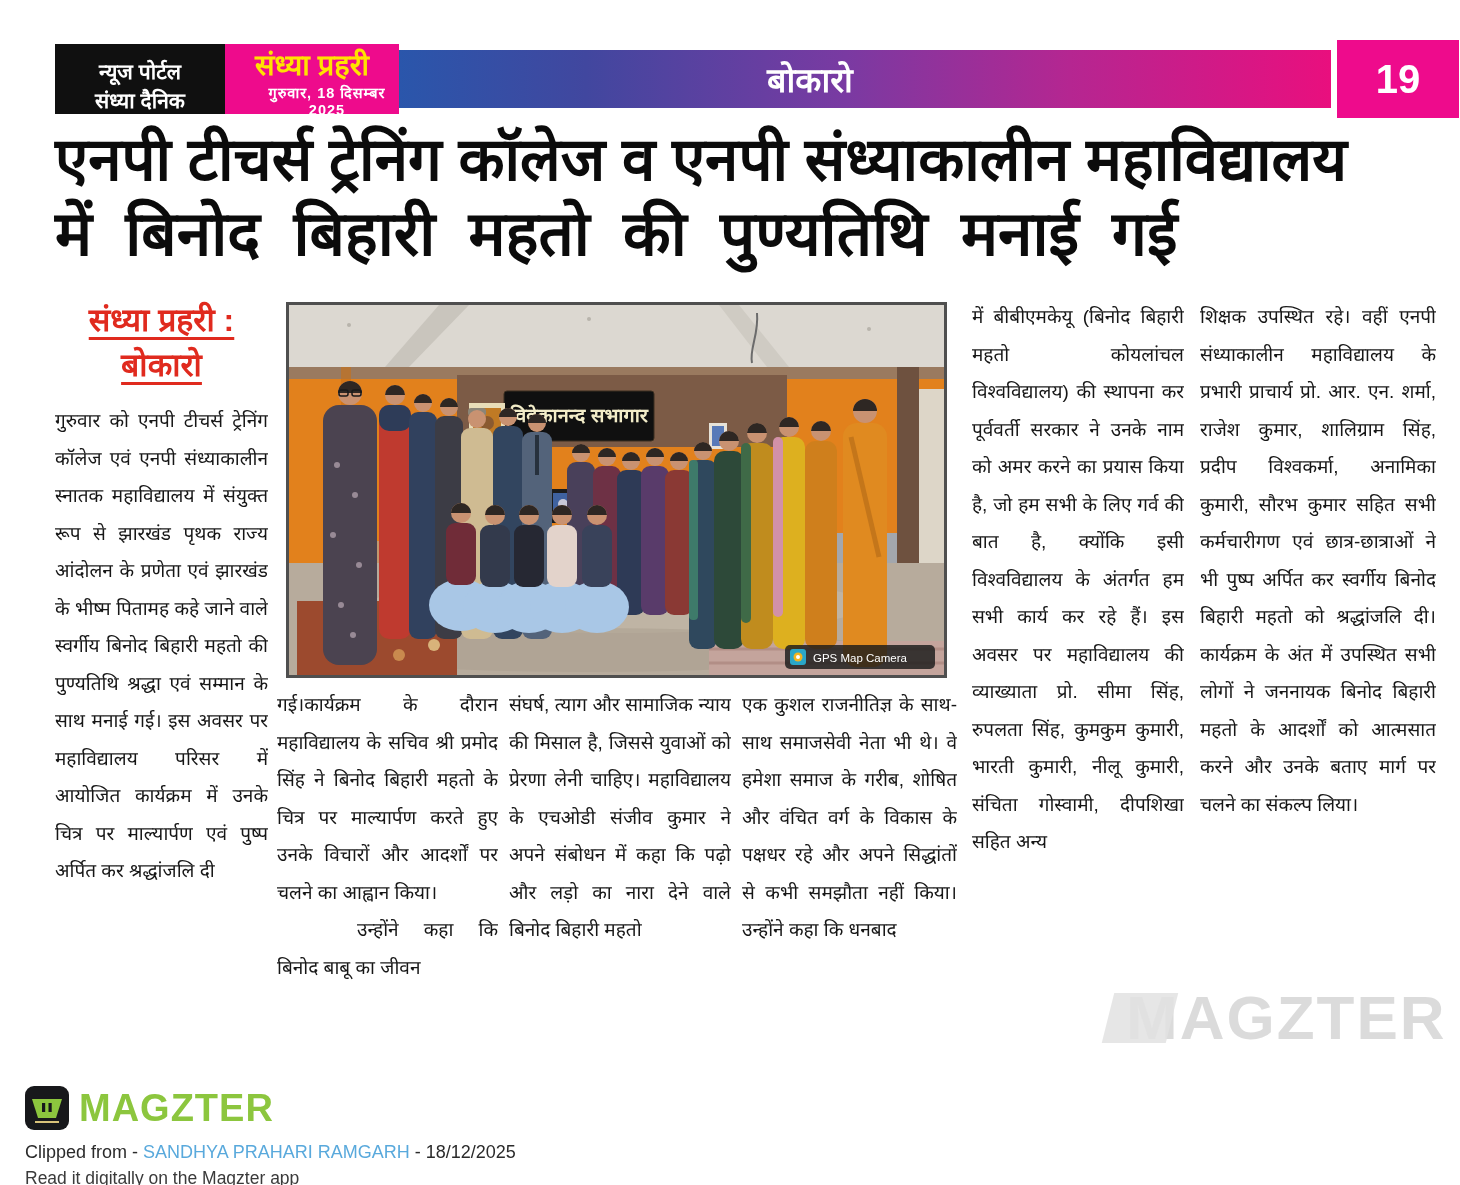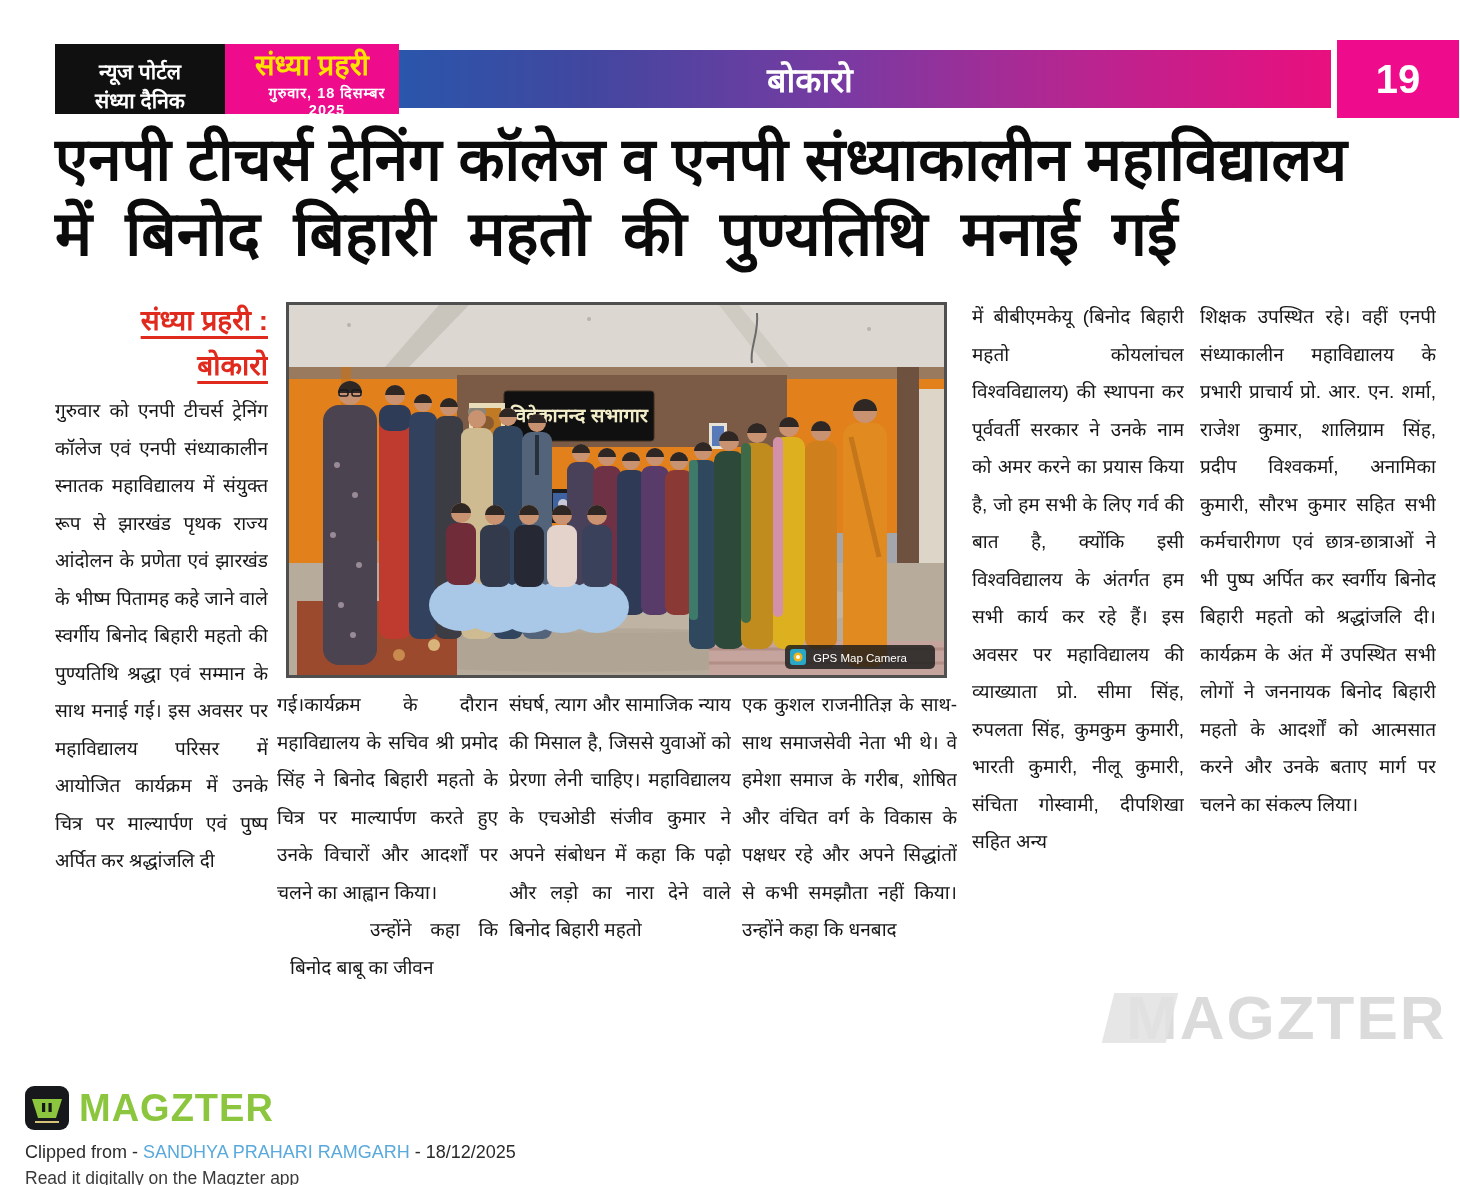--- a/index.html
+++ b/index.html
@@ -34,26 +34,26 @@
 
   
   .headline { position:absolute; left:55px; top:124px; width:1392px; color:#0b0b0b; font-weight:800; }
   .headline .l1 { font-size:60px; line-height:72px; white-space:nowrap; }
   .headline .l2 { font-size:62px; line-height:76px; word-spacing:16px; white-space:nowrap; }
 
   
   .article { position:absolute; left:0; top:296px; width:1460px; height:792px; overflow:hidden; }
   .col { position:absolute; overflow:hidden; z-index:2; }
   .col-heading {
-    color:#E02A1E; font-weight:800; font-size:28px; line-height:45px; text-align:right;
+    color:#E02A1E; font-weight:800; font-size:32px; line-height:45px; text-align:center;
     text-decoration:underline; text-underline-offset:6px; text-decoration-thickness:2.5px;
-    margin:0 0 4px 0;
+    margin:0 0 14px 0;
   }
   .bodytext { font-size:19px; line-height:37.5px; text-align:justify; color:#161616; margin:0; }
-  .indent { text-indent:80px;margin-left:13px; }
+  .indent { text-indent:80px; }
   .col1 { left:55px;  top:2px;   width:213px; height:788px; }
   .col2 { left:277px; top:390px; width:221px; height:398px; }
   .col3 { left:509px; top:390px; width:222px; height:398px; }
   .col4 { left:742px; top:390px; width:215px; height:398px; }
   .col5 { left:972px; top:2px;   width:212px; height:788px; }
   .col6 { left:1200px; top:2px;  width:236px; height:788px; }
 
   
   .photo {
     position:absolute; left:286px; top:6px; width:655px; height:370px;

